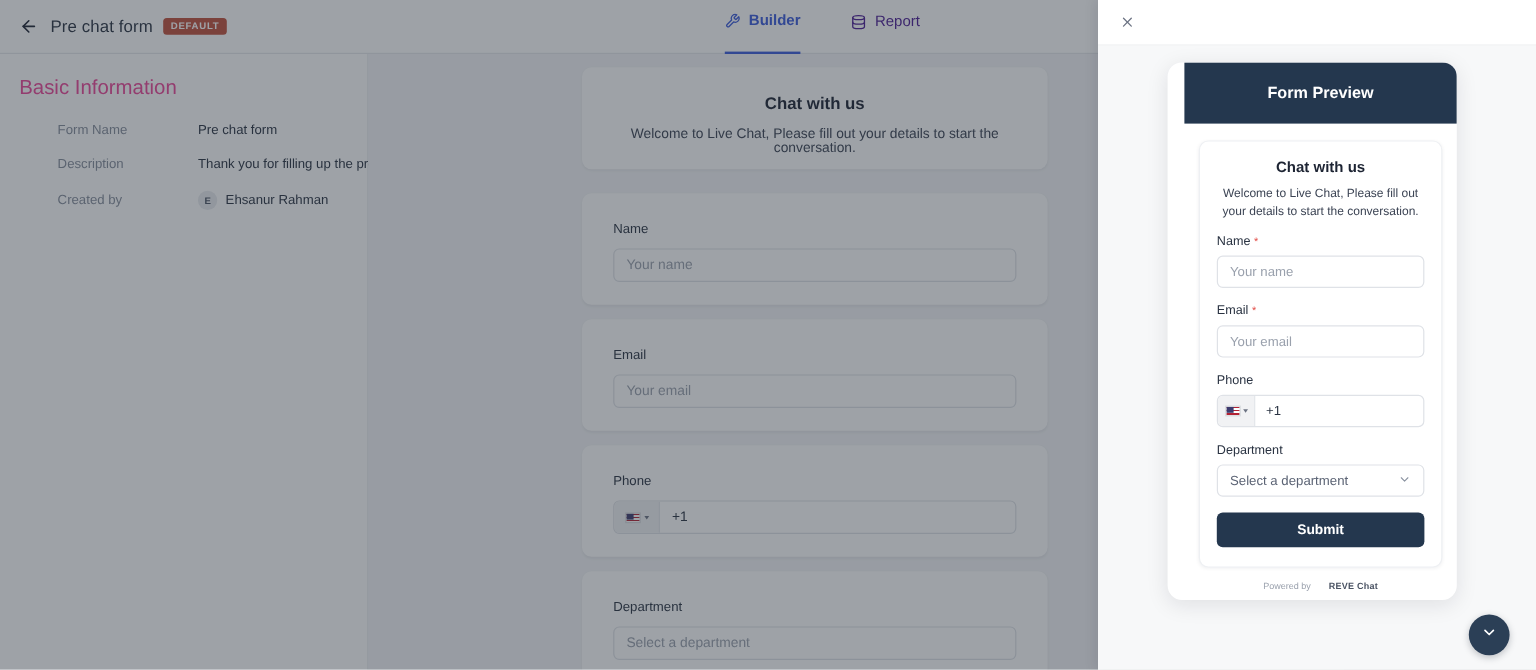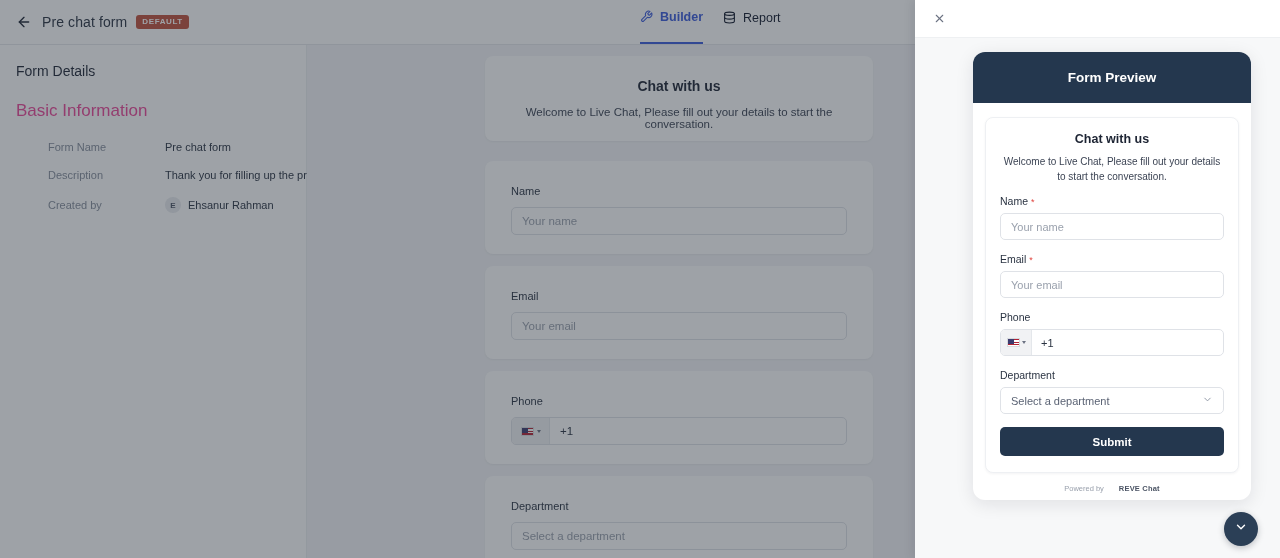--- a/index.html
+++ b/index.html
@@ -38,28 +38,28 @@
     margin-left: 9px;
     background: #c0503c;
     color: #ffffff;
     font-size: 8px; font-weight: 700;
     letter-spacing: .6px;
     padding: 3px 6px 3px 6px;
     border-radius: 3px;
     line-height: 1;
   }
   .tabs {
-    position: absolute; left: 640px; top: 0;
-    height: 45px; display: flex; align-items: flex-start; gap: 20px;
+    position: absolute; left: 604px; top: 0;
+    height: 45px; display: flex; align-items: center; gap: 42px;
   }
   .tab {
     display: flex; align-items: center; gap: 7px;
     height: 44px; padding-bottom: 9px;
     font-size: 12.5px; cursor: pointer;
-    color: #0f172a;
+    color: #4c1d95;
   }
   .tab.active { color: #3b5bdb; font-weight: 700; border-bottom: 2px solid #3b5bdb; }
   .tab svg { display: block; }
 
   
   .sidebar {
     position: absolute; top: 45px; left: 0;
     width: 307px; height: 513px;
     background: #ffffff;
     border-right: 1px solid #eceef1;
@@ -129,25 +129,26 @@
     border-bottom: 1px solid #eef0f2;
     display: flex; align-items: center;
   }
   .close-x {
     width: 26px; height: 26px; margin-left: 11px;
     display: flex; align-items: center; justify-content: center;
     cursor: pointer; color: #6c7383;
   }
   .widget {
     position: absolute; top: 52px; left: 58px;
-    width: 278px; height: 448px;
+    width: 241px; height: 448px;
     background: #ffffff;
     border-radius: 12px;
     box-shadow: 0 4px 18px rgba(16,24,40,.10);
     overflow: hidden;
+    padding-left: 14px;
   }
   .widget-head {
     height: 51px; background: #24374e;
     display: flex; align-items: center; justify-content: center;
     color: #ffffff; font-size: 13.5px; font-weight: 700;
   }
   .widget-body { padding: 14px 12px 0 12px; }
   .form-card {
     background: #ffffff;
     border: 1px solid #eef0f3;
@@ -238,21 +239,20 @@
             <path d="M21 12c0 1.66-4 3-9 3s-9-1.34-9-3"></path>
             <path d="M3 5v14c0 1.66 4 3 9 3s9-1.34 9-3V5"></path>
           </svg>
         </span>
         <span>Report</span>
       </div>
     </div>
   </div>
 
   <div class="sidebar">
-    <div class="sb-title">Form Details</div>
     <div class="sb-sub">Basic Information</div>
 
     <div class="sb-row">
       <div class="sb-key">Form Name</div>
       <div class="sb-val">Pre chat form</div>
     </div>
     <div class="sb-row">
       <div class="sb-key">Description</div>
       <div class="sb-val">Thank you for filling up the pre chat ...</div>
     </div>

